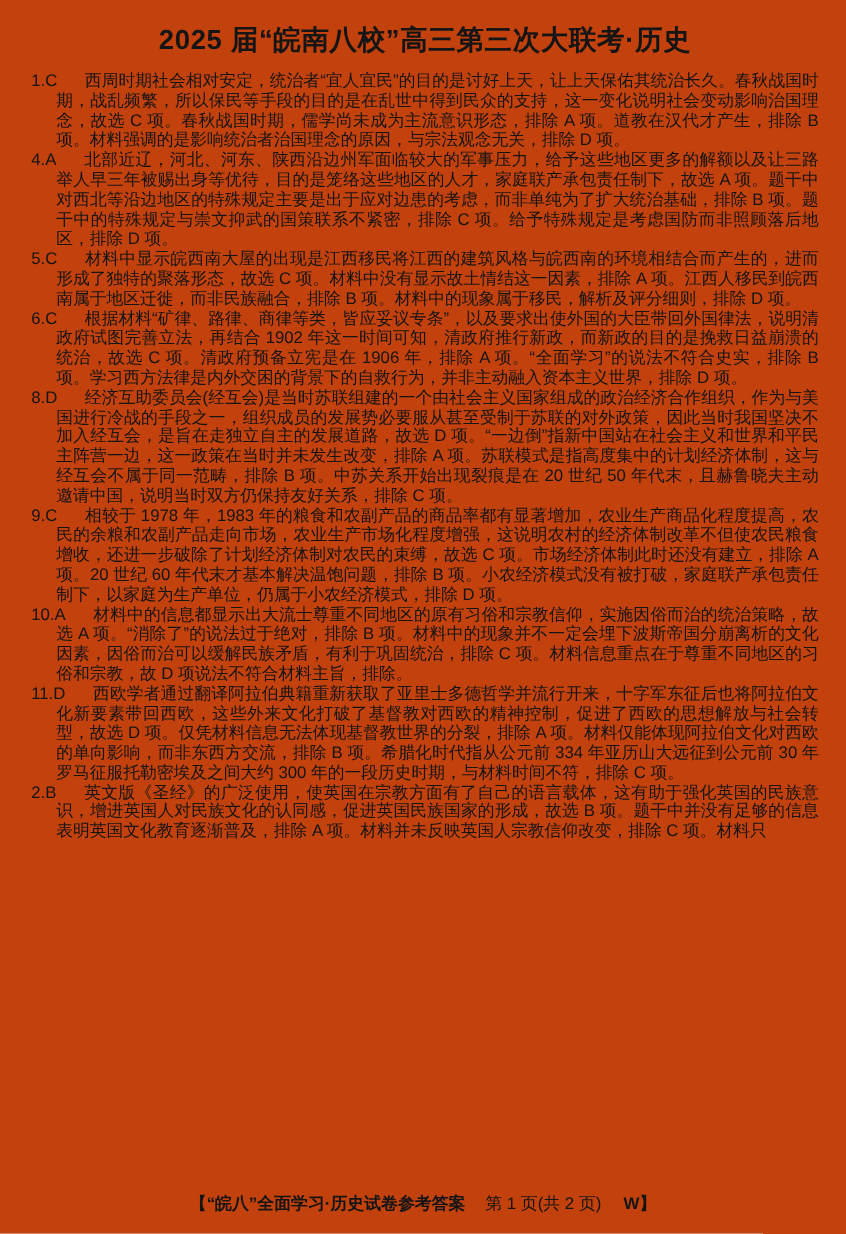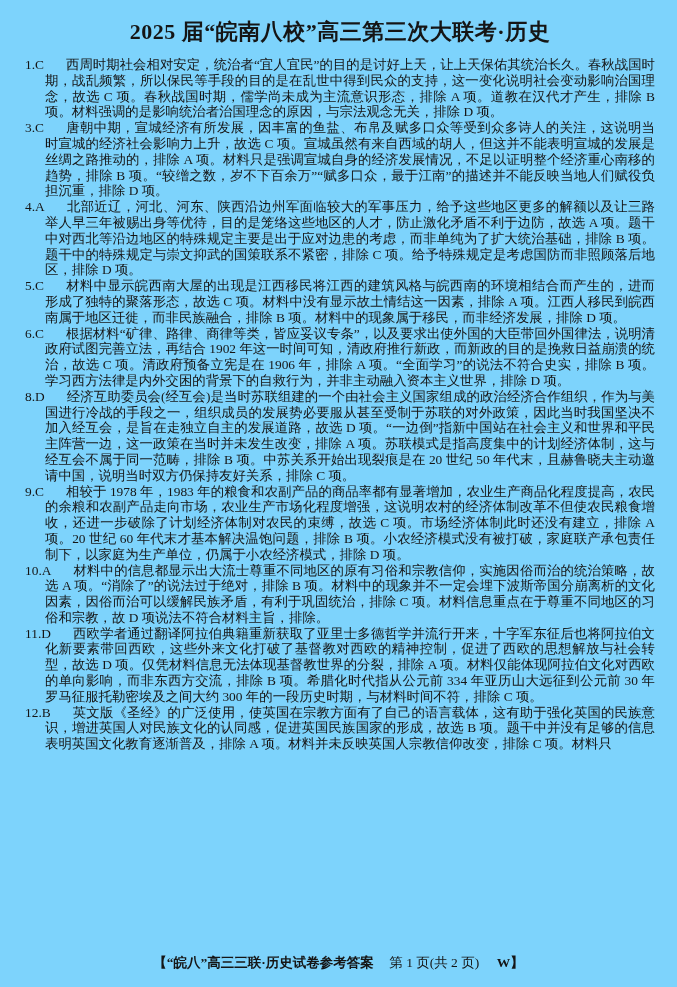--- a/index.html
+++ b/index.html
@@ -4,24 +4,24 @@
 <style>
   html, body {
     margin: 0;
     padding: 0;
     background: #ffffff;
   }
   .sheet {
     position: relative;
     width: 677px;
     height: 987px;
-    background: #7dd3fc;
+    background: #c2410c;
     box-sizing: border-box;
     padding: 16px 22px 0 25px;
-    font-family: Liberation Serif, serif;
+    font-family: Liberation Sans, sans-serif;
     color: #151515;
     overflow: hidden;
   }
   .title-block {
     text-align: center;
     margin: 0 0 10px 0;
   }
   .title-line {
     font-size: 22px;
     font-weight: 700;
@@ -77,30 +77,27 @@
     <div class="title-line">2025 届“皖南八校”高三第三次大联考·历史</div>
   </div>
 
   <div class="answers">
 
       <p class="answer-item">
         <span class="answer-label">1.C</span><span class="answer-text">西周时期社会相对安定，统治者“宜人宜民”的目的是讨好上天，让上天保佑其统治长久。春秋战国时期，战乱频繁，所以保民等手段的目的是在乱世中得到民众的支持，这一变化说明社会变动影响治国理念，故选 C 项。春秋战国时期，儒学尚未成为主流意识形态，排除 A 项。道教在汉代才产生，排除 B 项。材料强调的是影响统治者治国理念的原因，与宗法观念无关，排除 D 项。</span>
       </p>
 
 
+
       <p class="answer-item">
-        <span class="answer-label">3.C</span><span class="answer-text">唐朝中期，宣城经济有所发展，因丰富的鱼盐、布帛及赋多口众等受到众多诗人的关注，这说明当时宣城的经济社会影响力上升，故选 C 项。宣城虽然有来自西域的胡人，但这并不能表明宣城的发展是丝绸之路推动的，排除 A 项。材料只是强调宣城自身的经济发展情况，不足以证明整个经济重心南移的趋势，排除 B 项。“较缯之数，岁不下百余万”“赋多口众，最于江南”的描述并不能反映当地人们赋役负担沉重，排除 D 项。</span>
+        <span class="answer-label">4.A</span><span class="answer-text">北部近辽，河北、河东、陕西沿边州军面临较大的军事压力，给予这些地区更多的解额以及让三路举人早三年被赐出身等优待，目的是笼络这些地区的人才，家庭联产承包责任制下，故选 A 项。题干中对西北等沿边地区的特殊规定主要是出于应对边患的考虑，而非单纯为了扩大统治基础，排除 B 项。题干中的特殊规定与崇文抑武的国策联系不紧密，排除 C 项。给予特殊规定是考虑国防而非照顾落后地区，排除 D 项。</span>
       </p>
 
       <p class="answer-item">
-        <span class="answer-label">4.A</span><span class="answer-text">北部近辽，河北、河东、陕西沿边州军面临较大的军事压力，给予这些地区更多的解额以及让三路举人早三年被赐出身等优待，目的是笼络这些地区的人才，防止激化矛盾不利于边防，故选 A 项。题干中对西北等沿边地区的特殊规定主要是出于应对边患的考虑，而非单纯为了扩大统治基础，排除 B 项。题干中的特殊规定与崇文抑武的国策联系不紧密，排除 C 项。给予特殊规定是考虑国防而非照顾落后地区，排除 D 项。</span>
-      </p>
-
-      <p class="answer-item">
-        <span class="answer-label">5.C</span><span class="answer-text">材料中显示皖西南大屋的出现是江西移民将江西的建筑风格与皖西南的环境相结合而产生的，进而形成了独特的聚落形态，故选 C 项。材料中没有显示故土情结这一因素，排除 A 项。江西人移民到皖西南属于地区迁徙，而非民族融合，排除 B 项。材料中的现象属于移民，而非经济发展，排除 D 项。</span>
+        <span class="answer-label">5.C</span><span class="answer-text">材料中显示皖西南大屋的出现是江西移民将江西的建筑风格与皖西南的环境相结合而产生的，进而形成了独特的聚落形态，故选 C 项。材料中没有显示故土情结这一因素，排除 A 项。江西人移民到皖西南属于地区迁徙，而非民族融合，排除 B 项。材料中的现象属于移民，解析及评分细则，排除 D 项。</span>
       </p>
 
       <p class="answer-item">
         <span class="answer-label">6.C</span><span class="answer-text">根据材料“矿律、路律、商律等类，皆应妥议专条”，以及要求出使外国的大臣带回外国律法，说明清政府试图完善立法，再结合 1902 年这一时间可知，清政府推行新政，而新政的目的是挽救日益崩溃的统治，故选 C 项。清政府预备立宪是在 1906 年，排除 A 项。“全面学习”的说法不符合史实，排除 B 项。学习西方法律是内外交困的背景下的自救行为，并非主动融入资本主义世界，排除 D 项。</span>
       </p>
 
 
       <p class="answer-item">
         <span class="answer-label">8.D</span><span class="answer-text">经济互助委员会(经互会)是当时苏联组建的一个由社会主义国家组成的政治经济合作组织，作为与美国进行冷战的手段之一，组织成员的发展势必要服从甚至受制于苏联的对外政策，因此当时我国坚决不加入经互会，是旨在走独立自主的发展道路，故选 D 项。“一边倒”指新中国站在社会主义和世界和平民主阵营一边，这一政策在当时并未发生改变，排除 A 项。苏联模式是指高度集中的计划经济体制，这与经互会不属于同一范畴，排除 B 项。中苏关系开始出现裂痕是在 20 世纪 50 年代末，且赫鲁晓夫主动邀请中国，说明当时双方仍保持友好关系，排除 C 项。</span>
       </p>
@@ -111,23 +108,23 @@
 
       <p class="answer-item">
         <span class="answer-label">10.A</span><span class="answer-text">材料中的信息都显示出大流士尊重不同地区的原有习俗和宗教信仰，实施因俗而治的统治策略，故选 A 项。“消除了”的说法过于绝对，排除 B 项。材料中的现象并不一定会埋下波斯帝国分崩离析的文化因素，因俗而治可以缓解民族矛盾，有利于巩固统治，排除 C 项。材料信息重点在于尊重不同地区的习俗和宗教，故 D 项说法不符合材料主旨，排除。</span>
       </p>
 
       <p class="answer-item">
         <span class="answer-label">11.D</span><span class="answer-text">西欧学者通过翻译阿拉伯典籍重新获取了亚里士多德哲学并流行开来，十字军东征后也将阿拉伯文化新要素带回西欧，这些外来文化打破了基督教对西欧的精神控制，促进了西欧的思想解放与社会转型，故选 D 项。仅凭材料信息无法体现基督教世界的分裂，排除 A 项。材料仅能体现阿拉伯文化对西欧的单向影响，而非东西方交流，排除 B 项。希腊化时代指从公元前 334 年亚历山大远征到公元前 30 年罗马征服托勒密埃及之间大约 300 年的一段历史时期，与材料时间不符，排除 C 项。</span>
       </p>
 
       <p class="answer-item">
-        <span class="answer-label">12.B</span><span class="answer-text">英文版《圣经》的广泛使用，使英国在宗教方面有了自己的语言载体，这有助于强化英国的民族意识，增进英国人对民族文化的认同感，促进英国民族国家的形成，故选 B 项。题干中并没有足够的信息表明英国文化教育逐渐普及，排除 A 项。材料并未反映英国人宗教信仰改变，排除 C 项。材料只</span>
+        <span class="answer-label">2.B</span><span class="answer-text">英文版《圣经》的广泛使用，使英国在宗教方面有了自己的语言载体，这有助于强化英国的民族意识，增进英国人对民族文化的认同感，促进英国民族国家的形成，故选 B 项。题干中并没有足够的信息表明英国文化教育逐渐普及，排除 A 项。材料并未反映英国人宗教信仰改变，排除 C 项。材料只</span>
       </p>
     </div>
 
   <div class="footer">
-    <span class="footer-title">【“皖八”高三三联·历史试卷参考答案</span>
+    <span class="footer-title">【“皖八”全面学习·历史试卷参考答案</span>
     <span class="footer-page">第 1 页(共 2 页)</span>
     <span class="footer-mark">W】</span>
   </div>
 
 </div>
 
 </body></html>

